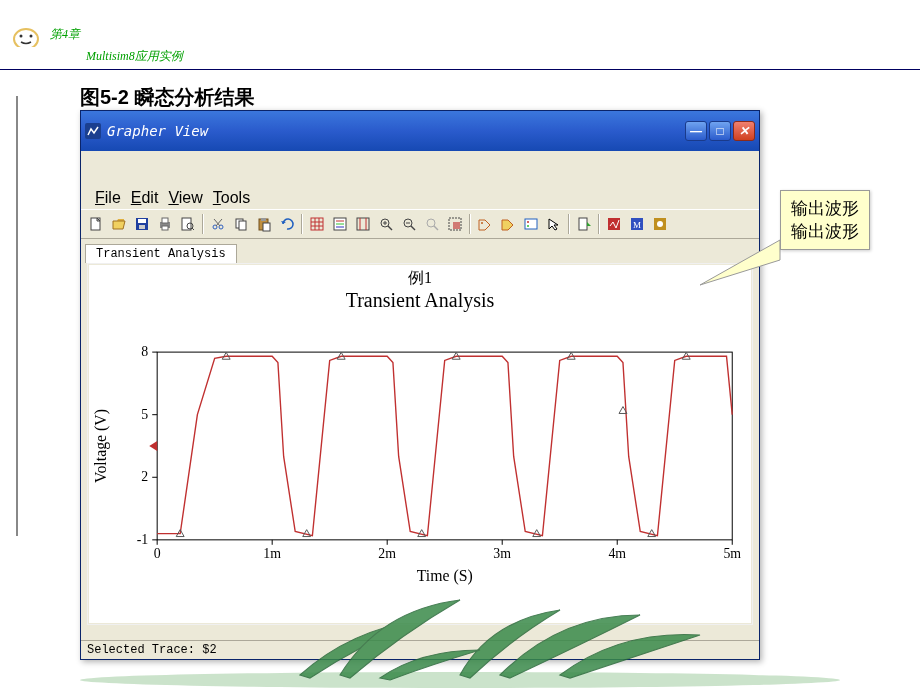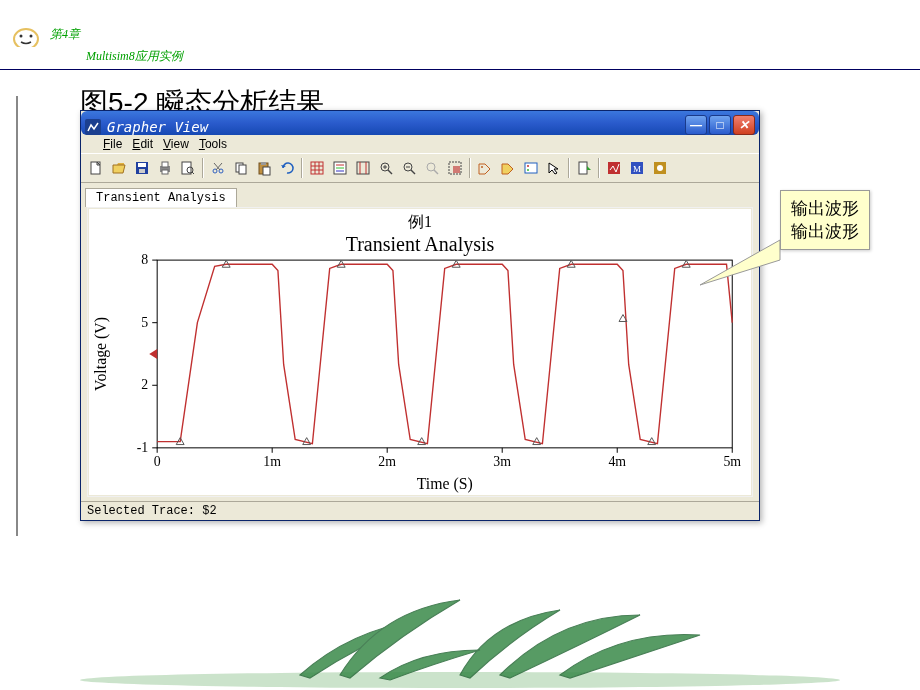--- a/index.html
+++ b/index.html
@@ -3,45 +3,45 @@
 <meta charset="utf-8">
 <style>
   * { box-sizing: border-box; margin: 0; padding: 0; }
   body { width: 920px; height: 690px; background: #fff; font-family: "SimSun", serif; position: relative; }
   
   .header-row { display: flex; align-items: center; padding: 4px 10px; border-bottom: 1px solid #000060; }
   .icon-face { width: 32px; height: 24px; margin-right: 8px; }
   .chapter-title { color: #00a000; font-size: 12px; font-style: italic; }
   .chapter-rest { color: #000080; }
   
-  .figure-title { font-family: "SimHei", sans-serif; font-size: 28px; font-weight: normal; padding: 14px 0 10px 80px; }
+  .figure-title { font-family: "SimHei", sans-serif; font-size: 20px; font-weight: bold; padding: 14px 0 10px 80px; }
   
   .left-bar { position: absolute; left: 16px; top: 96px; width: 2px; height: 440px; background: #888; }
   
   .xp-window { position: absolute; left: 80px; top: 110px; width: 680px; background: #ece9d8; border: 1px solid #0a246a; box-shadow: 2px 2px 6px rgba(0,0,0,.3); }
-  .titlebar { height: 24px; background: linear-gradient(#3b77dd,#2a5bcc 50%,#1649b3); display: flex; align-items: flex-end; padding: 0 4px; color: #fff; font-family: "SimSun", monospace; font-style: italic; font-size: 14px; border-radius: 6px; }
+  .titlebar { height: 40px; background: linear-gradient(#3b77dd,#2a5bcc 50%,#1649b3); display: flex; align-items: center; padding: 0 4px; color: #fff; font-family: "SimSun", monospace; font-style: italic; font-size: 14px; }
   .titlebar-icon { width: 16px; height: 16px; background: #1b3f8f; margin-right: 6px; display:flex;align-items:center;justify-content:center;border-radius:2px; }
   .titlebar-spacer { flex: 1; }
   .win-btns { display: flex; gap: 2px; }
   .win-btn { width: 22px; height: 20px; border-radius: 3px; display:flex;align-items:center;justify-content:center; font-family: Arial; font-size:12px; font-weight:bold; }
   .win-min, .win-max { background: linear-gradient(#6fa3f0,#2a5bcc); color:#fff; border:1px solid #1a3a8a;}
   .win-close { background: linear-gradient(#f08070,#d04020); color:#fff; border:1px solid #8a2a1a;}
   
-  .menubar { background: #ece9d8; padding: 2px 22px; font-family: Tahoma, sans-serif; font-size: 12px; display:flex; gap:10px; }
+  .menubar { background: #ece9d8; padding: 2px 14px; font-family: Tahoma, sans-serif; font-size: 16px; display:flex; gap:10px;margin-top:36px; }
   .menu-item { cursor: default; }
   .menu-item u { text-decoration: underline; }
   
   .toolbar { background: #ece9d8; border-top:1px solid #fff; border-bottom:1px solid #aca899; padding: 3px 4px; display:flex; gap:1px; align-items:center; }
   .tb-btn { width:22px; height:22px; display:flex; align-items:center; justify-content:center; border:1px solid transparent; }
   .tb-sep { width:2px; height:20px; border-left:1px solid #aca899; border-right:1px solid #fff; margin:0 2px; }
   
   .tab-row { background: #ece9d8; padding: 4px 4px 0 4px; }
   .tab { display:inline-block; background:#fff; border:1px solid #aca899; border-bottom:none; padding:2px 10px; font-family: "Courier New", monospace; font-size:12px; }
   
-  .plot-area { background:#fff; margin: 0 6px 4px 6px; border:1px solid #f0f0f0; box-shadow: inset 0 0 0 1px #ece9d8; position:relative; height: 290px; }
+  .plot-area { background:#fff; margin: 0 6px 15px 6px; border:1px solid #f0f0f0; box-shadow: inset 0 0 0 1px #ece9d8; position:relative; height: 362px; }
   .plot-title1 { text-align:center; font-family:"SimSun",serif; font-size:16px; padding-top:4px; }
   .plot-title2 { text-align:center; font-family:"Times New Roman",serif; font-size:20px; }
   
   .chart-svg { position:absolute; left:0; top:0; width:100%; height:100%; }
   
   .statusbar { border-top:1px solid #aca899; background:#ece9d8; font-family:"Courier New",monospace; font-size:12px; padding:2px 6px; }
   
   .callout { position:absolute; left: 780px; top: 190px; width: 90px; background: #ffffcc; border: 1px solid #999; padding: 6px; font-size: 17px; font-family:"SimSun",serif; text-align:center; box-shadow: 1px 1px 3px rgba(0,0,0,.2); }
   .callout-tail { position:absolute; left:700px; top:230px; }
   

